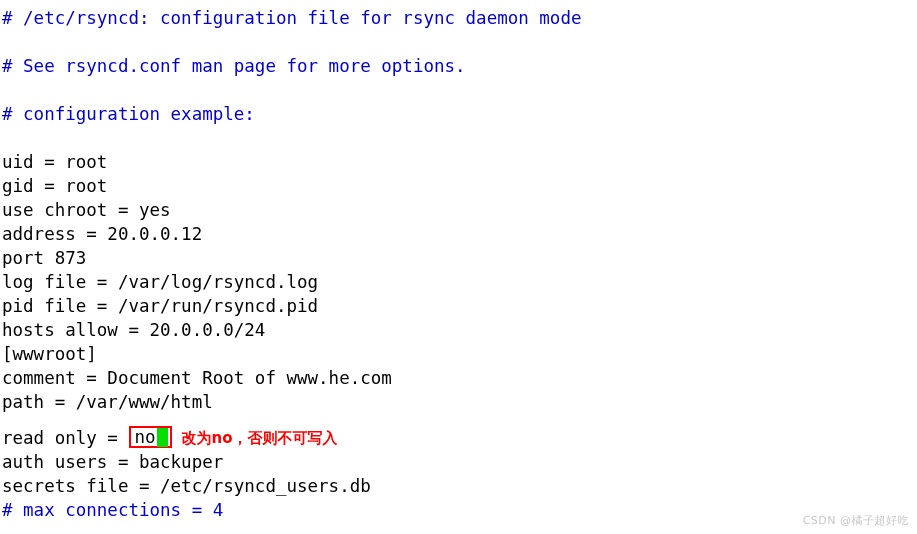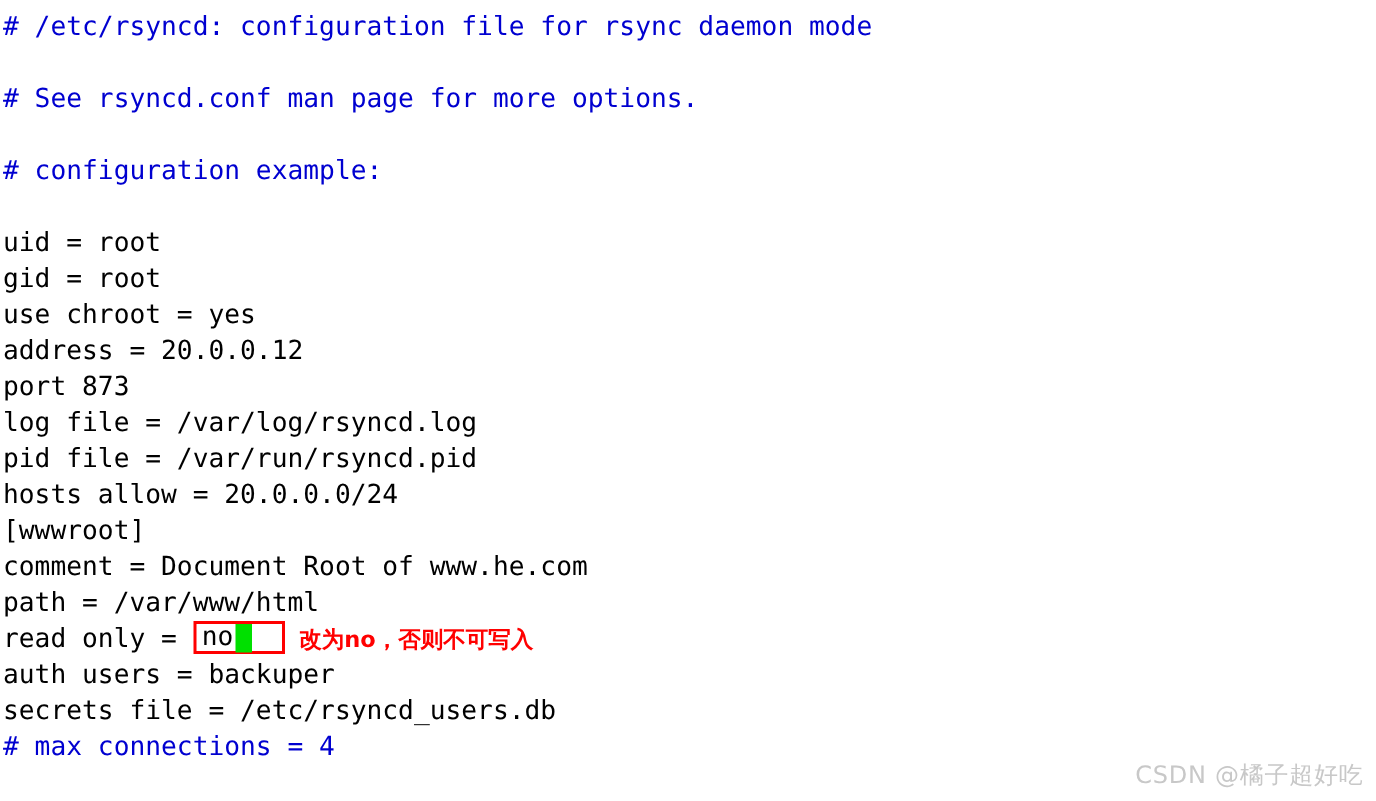--- a/index.html
+++ b/index.html
@@ -35,34 +35,35 @@
   .comment {
     color: #0000d0;
   }
   .normal {
     color: #000000;
   }
   .row-readonly {
     display: flex;
     align-items: center;
     height: 24px;
+    margin-top: 12px;
   }
   .ro-prefix {
     color: #000000;
     font-size: 17.5px;
     line-height: 24px;
     white-space: pre;
   }
   .ro-box {
     display: inline-flex;
     align-items: center;
     border: 2px solid #ff0000;
     height: 22px;
     box-sizing: border-box;
-    padding: 0 20px 0 3px;
+    padding: 0 2px 0 3px;
     margin-left: 1px;
     position: relative;
     top: -1px;
   }
   .ro-value {
     color: #000000;
     font-size: 17.5px;
     line-height: 20px;
     white-space: pre;
   }
@@ -82,21 +83,21 @@
     line-height: 24px;
     white-space: pre;
     text-align: right;
   }
   .watermark {
     position: absolute;
     right: 8px;
     bottom: 6px;
     color: #c8c8c8;
     font-family: "DejaVu Sans", "Liberation Sans", sans-serif;
-    font-size: 16px;
+    font-size: 11px;
     letter-spacing: 0.5px;
     white-space: pre;
   }
 </style>
 </head>
 <body>
 
 <div class="editor">
 
   <div>

